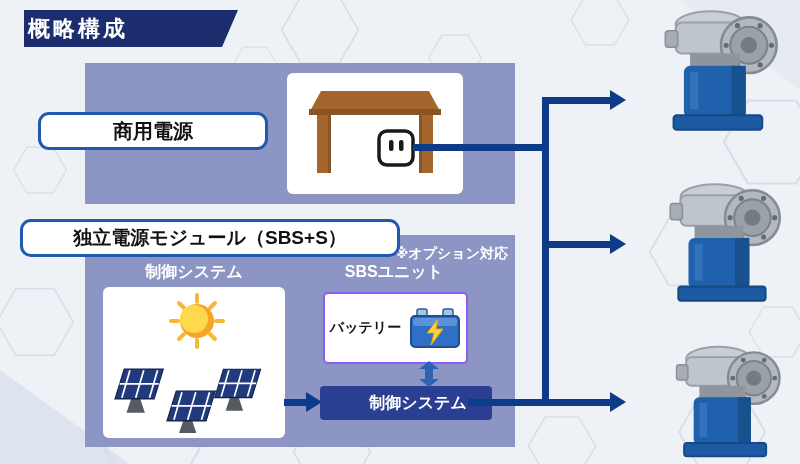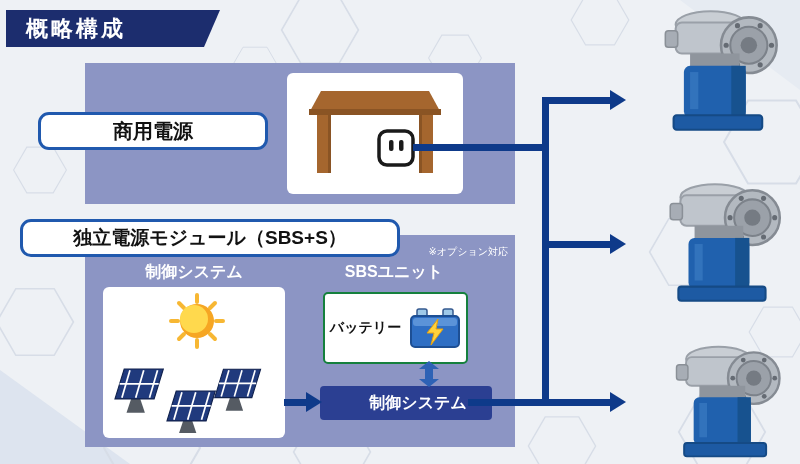--- a/index.html
+++ b/index.html
@@ -5,26 +5,26 @@
   html,body{margin:0;padding:0;}
   body{font-family:"Liberation Sans","DejaVu Sans",sans-serif;}
   #canvas{position:relative;width:800px;height:464px;overflow:hidden;background:#eef1f5;}
   .abs{position:absolute;}
   .panel{background:#8c95c4;}
   .label-box{background:#ffffff;border:3px solid #2059ae;border-radius:11px;display:flex;align-items:center;justify-content:center;font-weight:bold;color:#121212;box-sizing:border-box;}
   .white-box{background:#ffffff;border-radius:6px;display:flex;align-items:center;justify-content:center;box-sizing:border-box;}
   .navy-line{background:#0e3a8a;}
   .arrowhead-right{width:0;height:0;border-top:10px solid transparent;border-bottom:10px solid transparent;border-left:16px solid #0e3a8a;}
   .diagram-caption{color:#ffffff;font-weight:bold;text-align:center;}
-  #banner{left:6px;top:10px;width:214px;height:37px;background:#1c2d6e;clip-path:polygon(0 0,100% 0,calc(100% - 16px) 100%,0 100%);display:flex;align-items:center;padding-left:20px;box-sizing:border-box;z-index:9;}
+  #banner{left:24px;top:10px;width:214px;height:37px;background:#1c2d6e;clip-path:polygon(0 0,100% 0,calc(100% - 16px) 100%,0 100%);display:flex;align-items:center;padding-left:4px;box-sizing:border-box;z-index:9;}
   #banner span{color:#ffffff;font-size:22px;font-weight:bold;letter-spacing:3px;}
-  #option-note{left:352px;top:245px;width:156px;color:#ffffff;font-weight:normal;font-size:10px;text-align:right;z-index:4;}
+  #option-note{left:352px;top:245px;width:156px;color:#ffffff;font-weight:bold;font-size:14px;text-align:right;z-index:4;}
   #control-box{left:320px;top:386px;width:148px;height:34px;background:#2b3f92;border-radius:4px;display:flex;align-items:center;justify-content:center;z-index:4;padding-left:24px;}
   #control-box span{color:#ffffff;font-size:16px;font-weight:bold;}
-  #battery-box{left:323px;top:292px;width:145px;height:72px;background:#ffffff;border:2px solid #15803d;border-radius:5px;display:flex;align-items:center;justify-content:center;gap:8px;z-index:4;box-sizing:border-box;}
+  #battery-box{left:323px;top:292px;width:145px;height:72px;background:#ffffff;border:2px solid #8b5cf6;border-radius:5px;display:flex;align-items:center;justify-content:center;gap:8px;z-index:4;box-sizing:border-box;}
   #battery-box .bat-label{font-size:14px;font-weight:bold;color:#111111;}
   .z3{z-index:3;} .z4{z-index:4;} .z5{z-index:5;} .z6{z-index:6;}
 </style>
 </head>
 <body>
 
 <div id="canvas">
 
   <svg class="abs" style="left:0;top:0;" width="800" height="464" viewBox="0 0 800 464">
     <defs>

